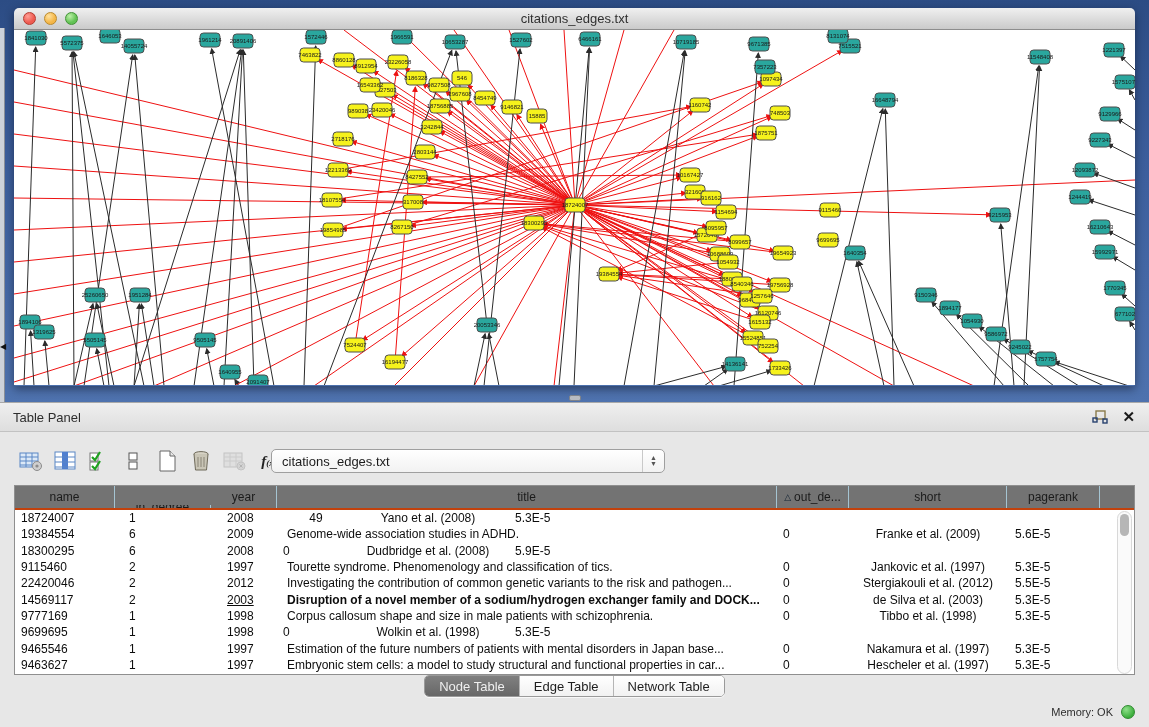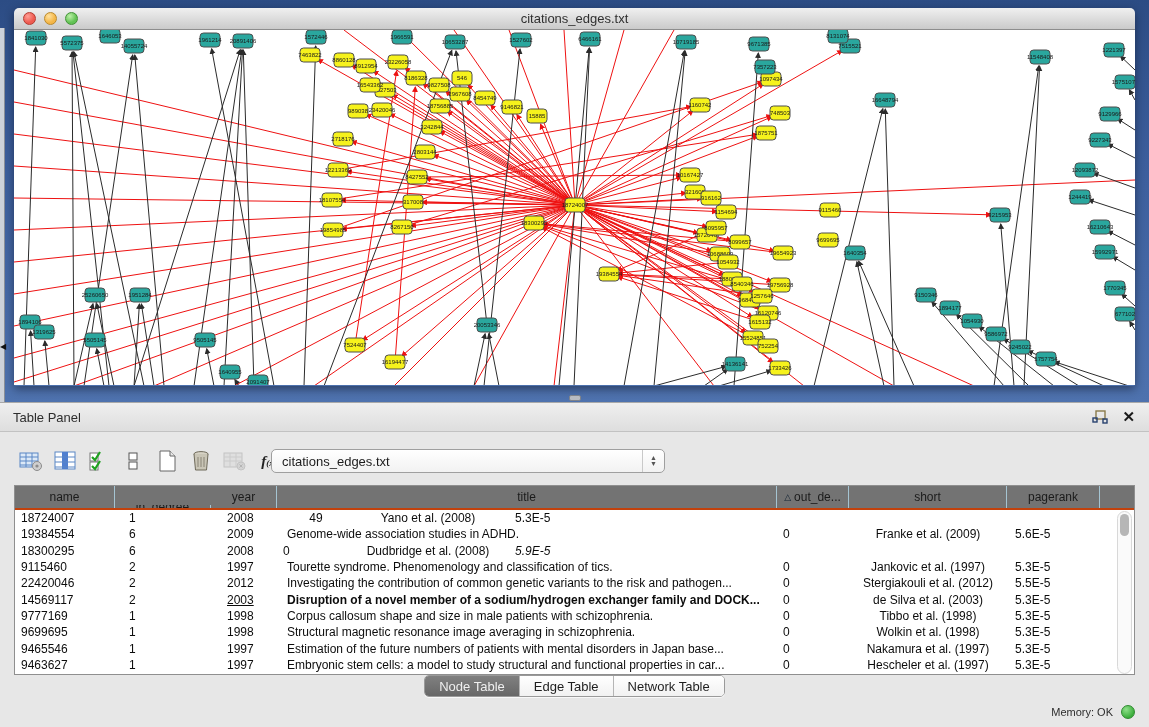--- a/index.html
+++ b/index.html
@@ -795,21 +795,21 @@
             <div class="t-cell" style="width: 72px; padding-left: 6px;">0</div>
             <div class="t-cell" style="width: 158px; text-align: center;">Franke et al. (2009)</div>
             <div class="t-cell" style="width: 93px; padding-left: 8px;">5.6E-5</div>
           </div>
           <div class="t-row">
             <div class="t-cell" style="width: 100px; padding-left: 6px;">18300295</div>
             <div class="t-cell" style="width: 96px; padding-left: 14px;">6</div>
             <div class="t-cell" style="width: 66px; padding-left: 16px;">2008</div>
             <div class="t-cell" style="width: 72px; padding-left: 6px;">0</div>
             <div class="t-cell" style="width: 158px; text-align: center;">Dudbridge et al. (2008)</div>
-            <div class="t-cell" style="width: 93px; padding-left: 8px; font-style: italic;">5.9E-5</div>
+            <div class="t-cell" style="width: 93px; padding-left: 8px;">5.9E-5</div>
           </div>
           <div class="t-row">
             <div class="t-cell" style="width: 100px; padding-left: 6px;">9115460</div>
             <div class="t-cell" style="width: 96px; padding-left: 14px;">2</div>
             <div class="t-cell" style="width: 66px; padding-left: 16px;">1997</div>
             <div class="t-cell" style="width: 500px; padding-left: 10px;">Tourette syndrome. Phenomenology and classification of tics.</div>
             <div class="t-cell" style="width: 72px; padding-left: 6px;">0</div>
             <div class="t-cell" style="width: 158px; text-align: center;">Jankovic et al. (1997)</div>
             <div class="t-cell" style="width: 93px; padding-left: 8px;">5.3E-5</div>
           </div>
@@ -837,21 +837,20 @@
             <div class="t-cell" style="width: 66px; padding-left: 16px;">1998</div>
             <div class="t-cell" style="width: 500px; padding-left: 10px;">Corpus callosum shape and size in male patients with schizophrenia.</div>
             <div class="t-cell" style="width: 72px; padding-left: 6px;">0</div>
             <div class="t-cell" style="width: 158px; text-align: center;">Tibbo et al. (1998)</div>
             <div class="t-cell" style="width: 93px; padding-left: 8px;">5.3E-5</div>
           </div>
           <div class="t-row">
             <div class="t-cell" style="width: 100px; padding-left: 6px;">9699695</div>
             <div class="t-cell" style="width: 96px; padding-left: 14px;">1</div>
             <div class="t-cell" style="width: 66px; padding-left: 16px;">1998</div>
-            <div class="t-cell" style="width: 500px; padding-left: 10px;">Structural magnetic resonance image averaging in schizophrenia.</div>
             <div class="t-cell" style="width: 72px; padding-left: 6px;">0</div>
             <div class="t-cell" style="width: 158px; text-align: center;">Wolkin et al. (1998)</div>
             <div class="t-cell" style="width: 93px; padding-left: 8px;">5.3E-5</div>
           </div>
           <div class="t-row">
             <div class="t-cell" style="width: 100px; padding-left: 6px;">9465546</div>
             <div class="t-cell" style="width: 96px; padding-left: 14px;">1</div>
             <div class="t-cell" style="width: 66px; padding-left: 16px;">1997</div>
             <div class="t-cell" style="width: 500px; padding-left: 10px;">Estimation of the future numbers of patients with mental disorders in Japan base...</div>
             <div class="t-cell" style="width: 72px; padding-left: 6px;">0</div>

